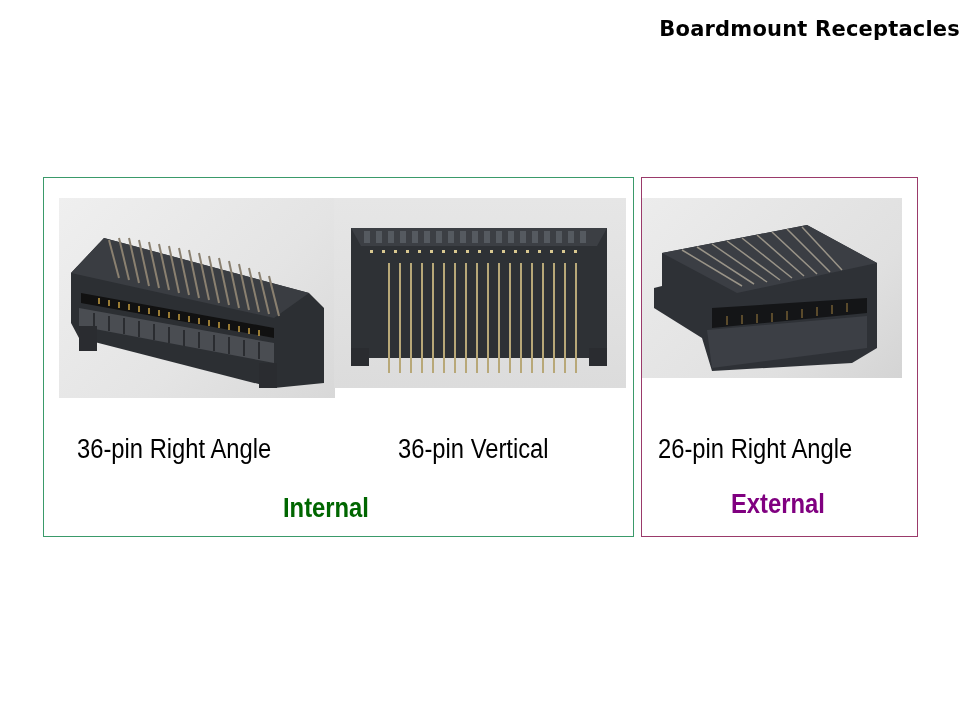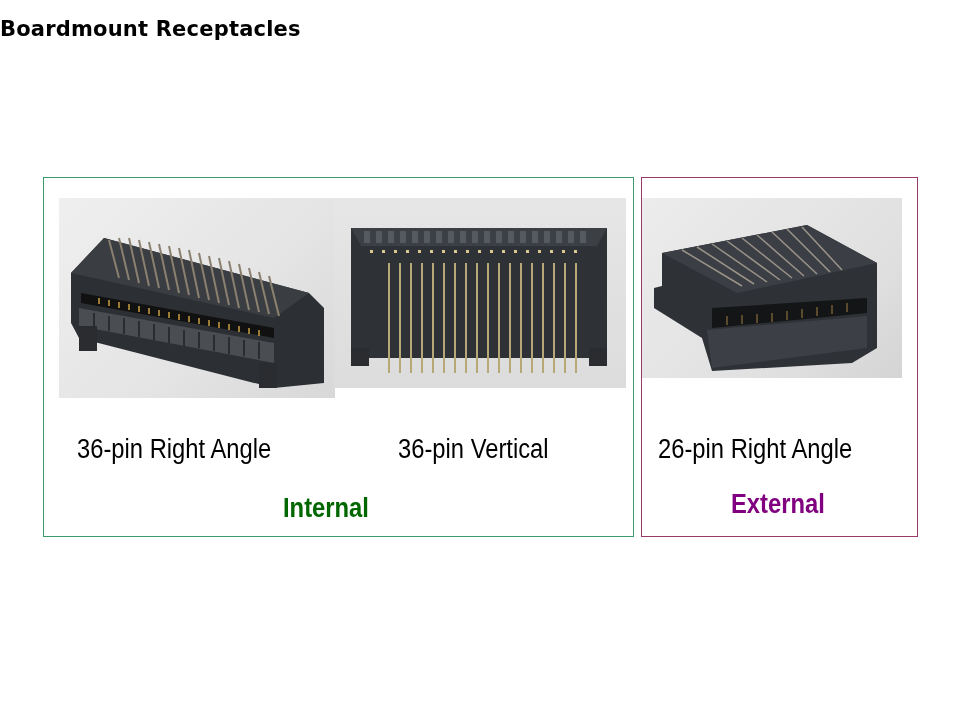--- a/index.html
+++ b/index.html
@@ -1,17 +1,17 @@
 <!DOCTYPE html>
 <html><head>
 <meta charset="utf-8">
 <style>
   html, body { margin:0; padding:0; }
   body { width:960px; height:720px; background:#ffffff; position:relative; overflow:hidden; font-family:"DejaVu Sans", sans-serif; }
-  .title { position:absolute; left:0; top:17px; width:960px; text-align:left; font-family:"DejaVu Sans", sans-serif; font-weight:bold; font-size:21px; color:#000; letter-spacing:0.2px; }
+  .title { position:absolute; left:0; top:17px; width:960px; text-align:right; font-family:"DejaVu Sans", sans-serif; font-weight:bold; font-size:21px; color:#000; letter-spacing:0.2px; }
   .box { position:absolute; box-sizing:border-box; }
   .box-internal { left:43px; top:177px; width:591px; height:360px; border:1px solid #3a9a6a; }
   .box-external { left:641px; top:177px; width:277px; height:360px; border:1px solid #9a3a6a; }
   .photo { position:absolute; overflow:hidden; }
   .caption { position:absolute; font-family:"Liberation Sans", sans-serif; font-size:27px; color:#000; white-space:nowrap; transform:scaleX(0.88); transform-origin:left top; }
   .group-label { position:absolute; font-family:"Liberation Sans", sans-serif; font-weight:bold; font-size:28px; white-space:nowrap; transform:scaleX(0.85); transform-origin:left top; }
 </style>
 </head>
 <body>
 

